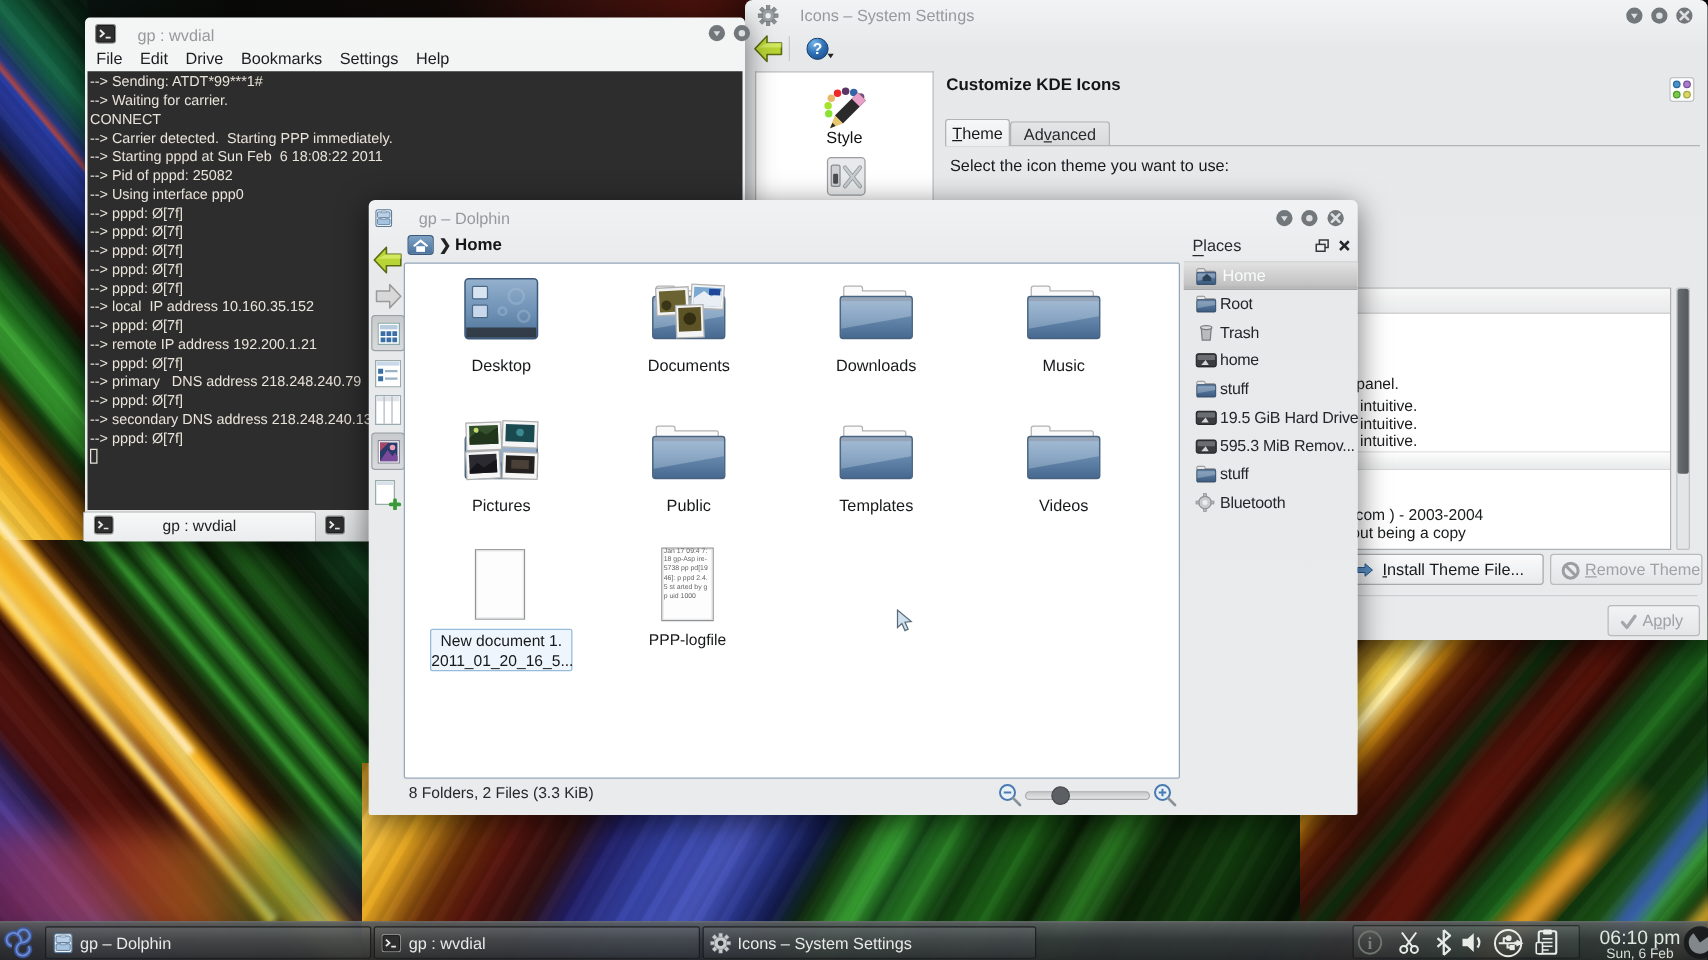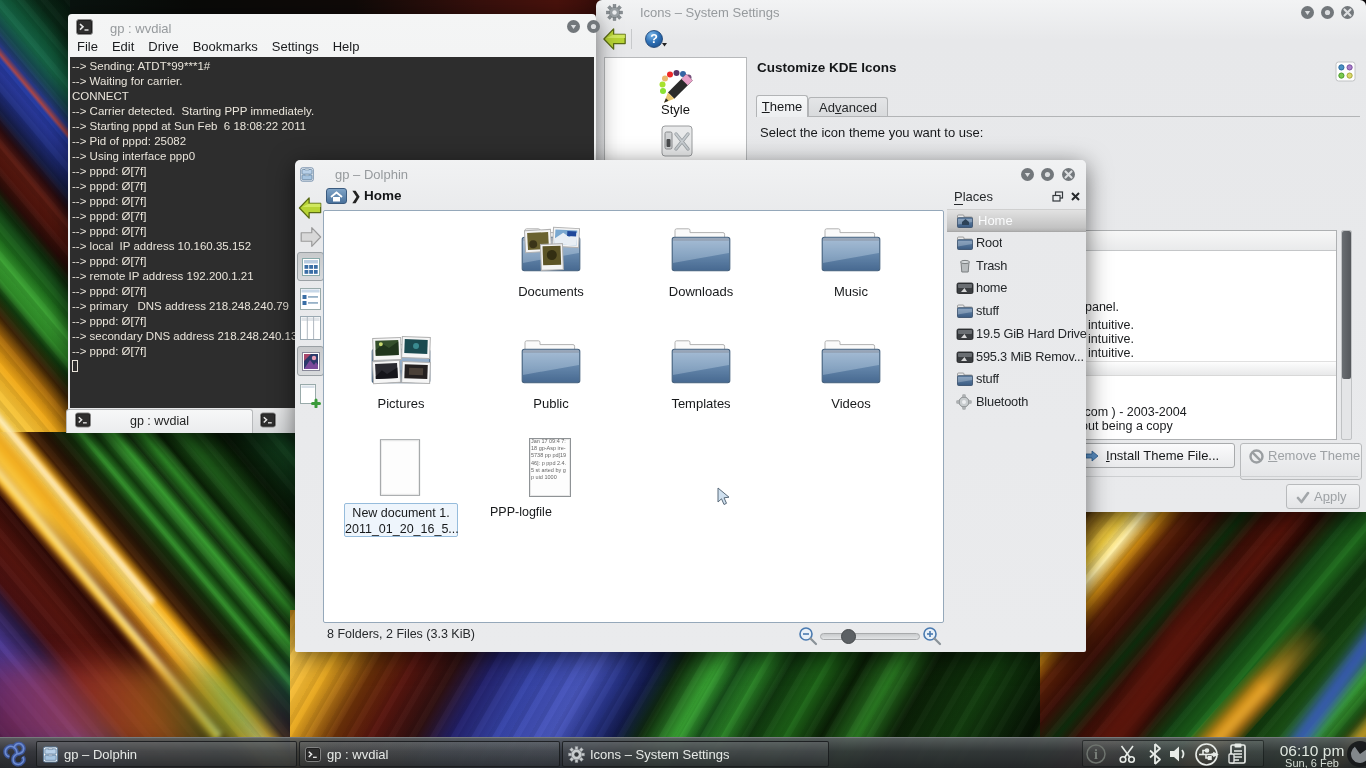--- a/index.html
+++ b/index.html
@@ -199,21 +199,21 @@
   </div>
   <div class="a" style="left:745px;top:230px;width:11px;height:210px;background:#e4e5e7;border:1px solid #c0c2c4;border-radius:2px"></div>
   <div class="a" style="left:746px;top:231px;width:9px;height:148px;background:linear-gradient(90deg,#6a6e72,#55585c);border-radius:2px"></div>
 
   <div class="a" style="left:479px;top:443px;width:160px;height:25px;background:linear-gradient(#fbfbfc,#e9eaec);border:1px solid #a8aaac;border-radius:3px">
     <svg class="a" style="left:8px;top:5px" width="16" height="14">
           <path d="M2 5 L8 5 L8 2 L14 7 L8 12 L8 9 L2 9 Z" fill="#5a8fc4" stroke="#2a5a8e" stroke-width=".8"></path>
         </svg>
     <div class="a" style="left:30px;top:4px;font-size:13px;color:#17191b"><span style="text-decoration:underline">I</span>nstall Theme File...</div>
   </div>
-  <div class="a" style="left:644px;top:443px;width:122px;height:37px;background:linear-gradient(#f2f3f4,#e4e5e7);border:1px solid #b8babc;border-radius:3px">
+  <div class="a" style="left:644px;top:443px;width:122px;height:25px;background:linear-gradient(#f2f3f4,#e4e5e7);border:1px solid #b8babc;border-radius:3px">
     <svg class="a" style="left:8px;top:5px" width="15" height="15">
           <circle cx="7.5" cy="7.5" r="6" fill="none" stroke="#9a9ea1" stroke-width="2.4"></circle>
           <path d="M3.4 3.4 L11.6 11.6" stroke="#9a9ea1" stroke-width="2.4"></path>
         </svg>
     <div class="a" style="left:27px;top:4px;font-size:13px;color:#9ea2a5"><span style="text-decoration:underline">R</span>emove Theme</div>
   </div>
   <div class="a" style="left:8px;top:476px;width:754px;height:1px;background:#cdcfd1"></div>
   <div class="a" style="left:690px;top:484px;width:74px;height:25px;background:linear-gradient(#f2f3f4,#e4e5e7);border:1px solid #b8babc;border-radius:3px">
     <svg class="a" style="left:9px;top:6px" width="14" height="13">
           <path d="M2 7 L5.5 11 L12 2" fill="none" stroke="#a2a6a9" stroke-width="2.6" stroke-linecap="round" stroke-linejoin="round"></path>
@@ -408,20 +408,36 @@
   </div>
   <svg class="a" style="left:5px;top:224px" width="22" height="24">
         <rect x=".5" y=".5" width="15" height="19" fill="#fff" stroke="#9aa"></rect>
         <rect x="1.5" y="1.5" width="13" height="2.5" fill="#d8e0e8"></rect>
         <g stroke="#3a9a3a" stroke-width="3">
           <path d="M16 16 L16 23 M12.5 19.5 L19.5 19.5" stroke-linecap="round"></path>
         </g>
       </svg>
 
   <div id="dview">
+    <div class="fitem" style="left:17px;top:9px">
+      <svg width="64" height="56" viewBox="0 0 64 56">
+            <rect x="3" y="3" width="58" height="48" rx="3" fill="url(#fg1)" stroke="#3c5878" stroke-width="1.2"></rect>
+            <rect x="4" y="42" width="56" height="8" fill="#2c3338" opacity=".85"></rect>
+            <g fill="none" stroke="#a8c0d8" stroke-width="2" opacity=".4">
+              <circle cx="44" cy="17" r="6"></circle>
+              <circle cx="50" cy="33" r="4.5"></circle>
+              <circle cx="33" cy="29" r="3"></circle>
+            </g>
+            <g>
+              <rect x="9" y="9" width="12" height="10" rx="1" fill="#d8e4f0" stroke="#4a6a8a"></rect>
+              <rect x="9" y="24" width="12" height="10" rx="1" fill="#c8d8ea" stroke="#4a6a8a"></rect>
+            </g>
+          </svg>
+      <div class="lab">Desktop</div>
+    </div>
     <div class="fitem" style="left:167px;top:9px">
       <svg width="64" height="56" viewBox="0 0 64 56">
             <use href="#folder" width="64" height="54" y="2"></use>
             <g transform="rotate(-3 20 20)">
               <rect x="6" y="10" width="26" height="22" fill="#f4f4f4" stroke="#b0b0b0"></rect>
               <rect x="8.5" y="12.5" width="21" height="17" fill="#6a6230"></rect>
               <circle cx="14" cy="24" r="4" fill="#3a3418"></circle>
             </g>
             <g transform="rotate(3 48 18)">
               <rect x="34" y="8" width="26" height="19" fill="#f4f4f4" stroke="#b0b0b0"></rect>
@@ -497,21 +513,21 @@
 
     <svg class="a" style="left:54px;top:226px" width="44" height="62">
           <use href="#page" width="44" height="62"></use>
         </svg>
     <div class="a" style="left:20px;top:292px;width:114px;height:34px;background:#eef5fc;border:1px solid #96bcdc;border-radius:2px;text-align:center;font-size:12.5px;color:#17191b;line-height:16px;padding-top:1px">New document 1.<br>2011_01_20_16_5...</div>
 
     <svg class="a" style="left:203px;top:224px" width="46" height="66">
           <use href="#page" width="46" height="66"></use>
         </svg>
     <div class="a" style="left:207px;top:227px;width:37px;height:59px;overflow:hidden;font-size:5.5px;line-height:7.2px;color:#666;font-family:'Liberation Sans';word-break:break-all">Jan 17 09:4 7:18 gp-Asp ire-5738 pp pd[1946]: p ppd 2.4.5 st arted by gp uid 1000</div>
-    <div class="a" style="left:166px;top:294px;width:120px;font-size:12.5px;color:#17191b">PPP-logfile</div>
+    <div class="a" style="left:166px;top:294px;width:120px;text-align:center;font-size:12.5px;color:#17191b">PPP-logfile</div>
 
     <svg class="a" style="left:392px;top:276px" width="16" height="20">
           <path d="M2 1 L2 15 L5.5 11.8 L8 17.5 L10.5 16.3 L8 10.8 L13 10.2 Z" fill="#cfe0ef" stroke="#5a6a7a" stroke-width="1"></path>
         </svg>
   </div>
 
   <div class="a" style="left:652px;top:26px;width:139px;height:440px">
     <div class="a" style="left:7px;top:3px;font-size:13px;color:#26292c"><span style="border-bottom:1px solid #26292c">P</span>laces</div>
     <svg class="a" style="left:105px;top:5px" width="12" height="11">
           <rect x="3.5" y="1" width="7" height="6" fill="none" stroke="#33383c" stroke-width="1.2"></rect>

